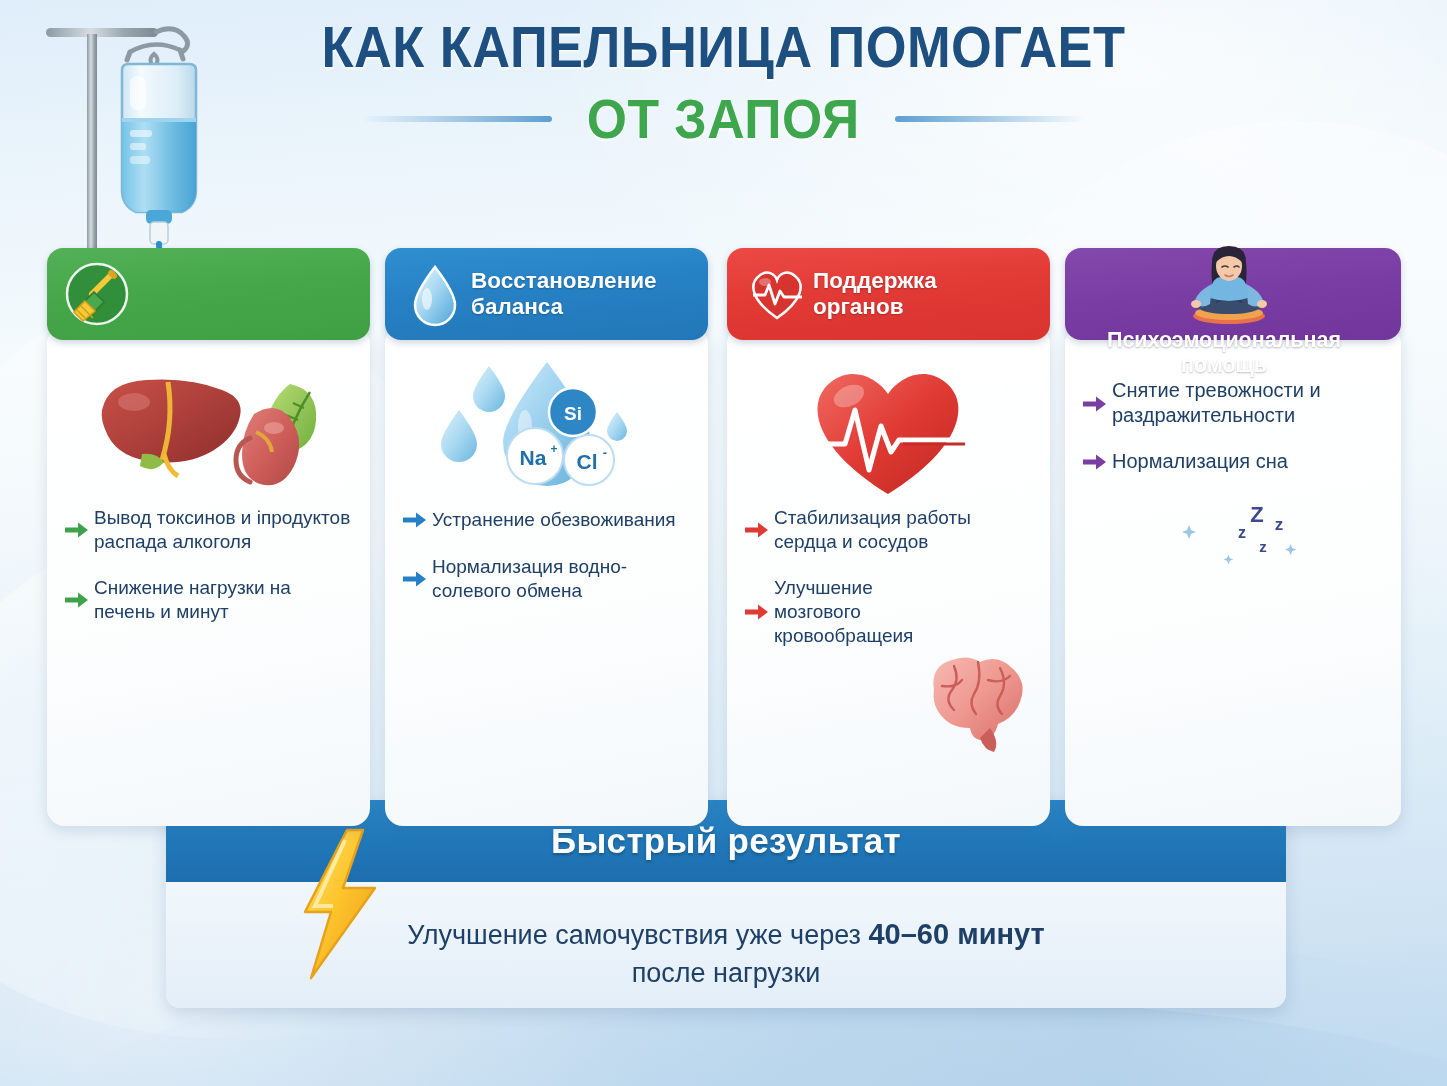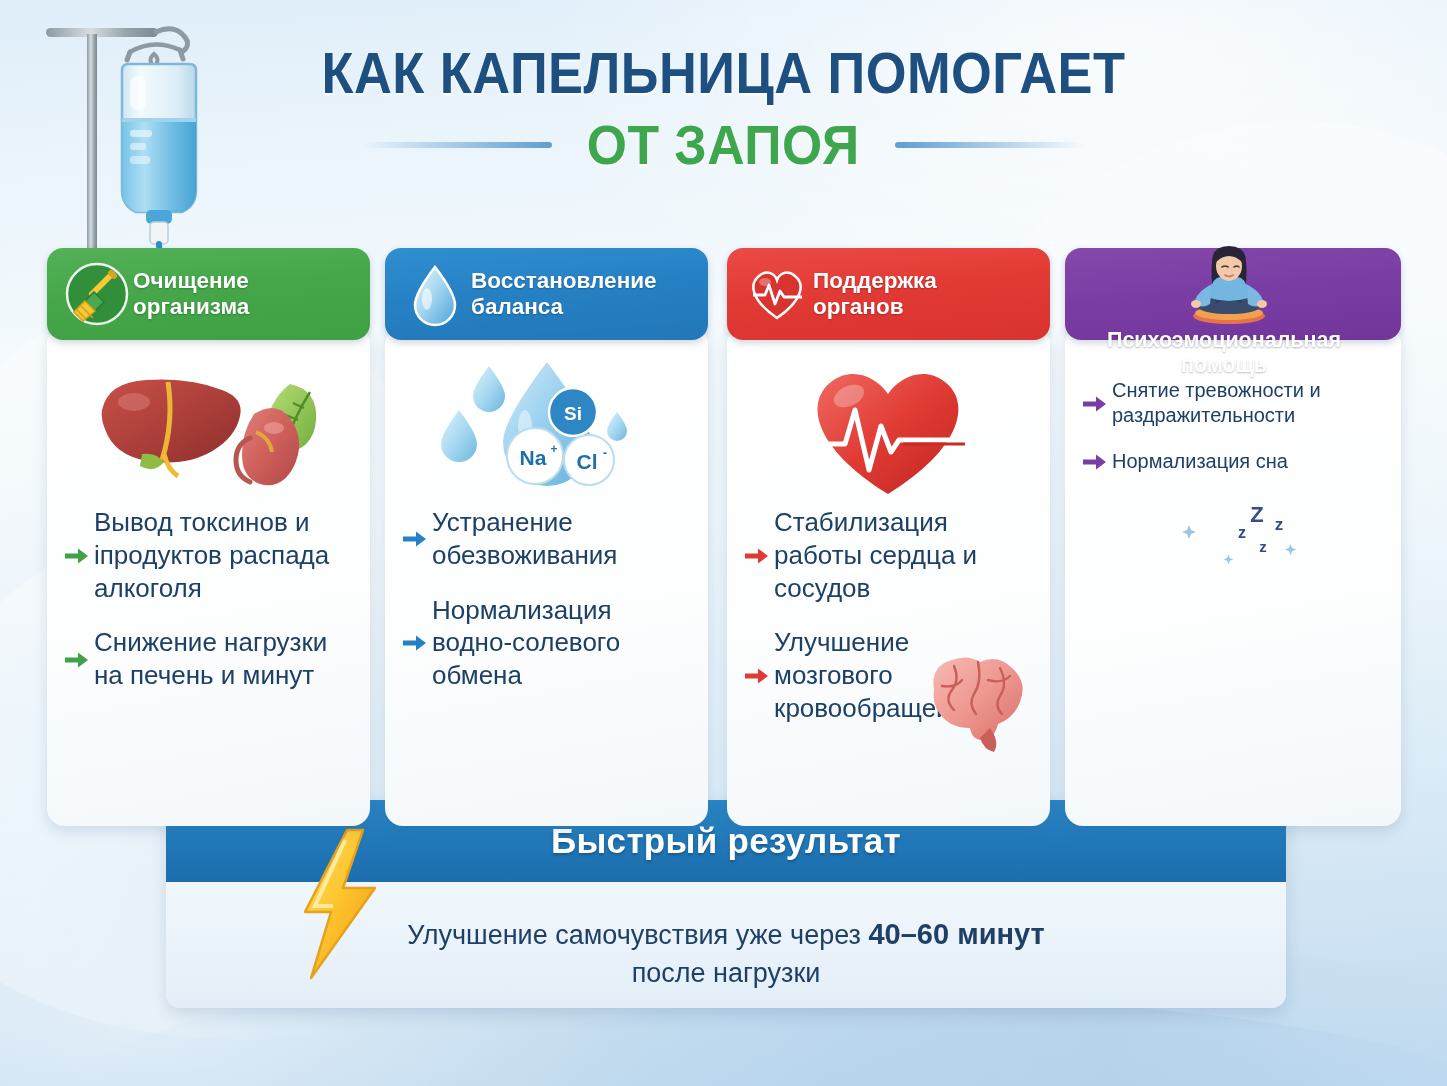--- a/index.html
+++ b/index.html
@@ -37,21 +37,21 @@
          transform: rotate(-3.2deg); border-radius: 50%; }
   .sw4 { left: 520px; top: 1000px; width: 980px; height: 160px;
          background: linear-gradient(88deg, rgba(255,255,255,0), rgba(165,200,228,.42) 60%, rgba(255,255,255,0));
          transform: rotate(2.4deg); border-radius: 50%; }
   .sw5 { left: -60px; top: 300px; width: 520px; height: 460px;
          background: linear-gradient(150deg, rgba(255,255,255,.55), rgba(255,255,255,0) 70%);
          transform: rotate(22deg); border-radius: 50%; }
 
   
   #title-block {
-    position: absolute; left: 0; top: 44px; width: 1447px; text-align: center;
+    position: absolute; left: 0; top: 18px; width: 1447px; text-align: center;
   }
   #title-main {
     font-size: 57px; font-weight: bold; letter-spacing: .5px;
     color: #1d4f80;
     text-shadow: 0 2px 3px rgba(255,255,255,.85), 0 1px 0 rgba(255,255,255,.9);
     line-height: 1.04;
     transform: scaleX(.92);
   }
   #title-sub-row {
     display: flex; align-items: center; justify-content: center;
@@ -110,21 +110,21 @@
   }
   #card-0 .card-body, #card-1 .card-body,
   #card-2 .card-body, #card-3 .card-body { height: 487px; }
 
   .card-art { height: 150px; display: flex; align-items: flex-end; justify-content: center;
               margin-bottom: 4px; }
 
   .bullets { display: flex; flex-direction: column; gap: 22px; padding-left: 4px; }
   .bullet { display: flex; align-items: center; gap: 5px; }
   .bullet .arrow { flex: 0 0 auto; margin-top: 5px; }
-  .bullet .btext { font-size: 26px; line-height: 1.26; color: #1e3f66; }
+  .bullet .btext { font-size: 19px; line-height: 1.26; color: #1e3f66; }
 
   #card-3 .bullets { gap: 20px; }
   #card-3 .bullet .btext { font-size: 20px; }
 
   .sleep-art { height: 74px; display: flex; align-items: center; justify-content: center; }
 
   
   #banner {
     position: absolute; left: 166px; top: 800px; width: 1120px; height: 208px;
     border-radius: 14px;
@@ -228,24 +228,20 @@
         <svg width="66" height="66" viewBox="0 0 66 66">
           <circle cx="33" cy="33" r="30" fill="#2e8a37" opacity=".85"></circle>
           <circle cx="33" cy="33" r="30" fill="none" stroke="#ffffff" stroke-width="2.5" opacity=".9"></circle>
           <path d="M48 13 L28 33" stroke="#f5c938" stroke-width="6" stroke-linecap="round"></path>
           <path d="M47 12 L50 15" stroke="#d9a520" stroke-width="6" stroke-linecap="round"></path>
           <path d="M30 31 l10 10 l-9 9 l-10 -10z" fill="#49a94e" stroke="#2e7a33" stroke-width="1.6"></path>
           <path d="M21 40 l10 10 l-12 10 l-9 -9z" fill="#f5c938" stroke="#d4a018" stroke-width="1.6"></path>
           <path d="M16 44 l9 9 M20 48 l9 9 M13 49 l9 9" stroke="#d4a018" stroke-width="1.6"></path>
         </svg>
       </span>
-      <span class="head-title">
-        <span>Очищение</span><br>
-        <span>организма</span>
-      </span>
     </div>
     <div class="card-body">
       <div class="card-art">
         <svg width="260" height="140" viewBox="0 0 260 140">
           <defs>
             <linearGradient id="liverG" x1="0" y1="0" x2="1" y2="1">
               <stop offset="0" stop-color="#c75148"></stop>
                 <stop offset=".45" stop-color="#b0413c"></stop>
               <stop offset="1" stop-color="#8e2f2d"></stop>
             </linearGradient>

